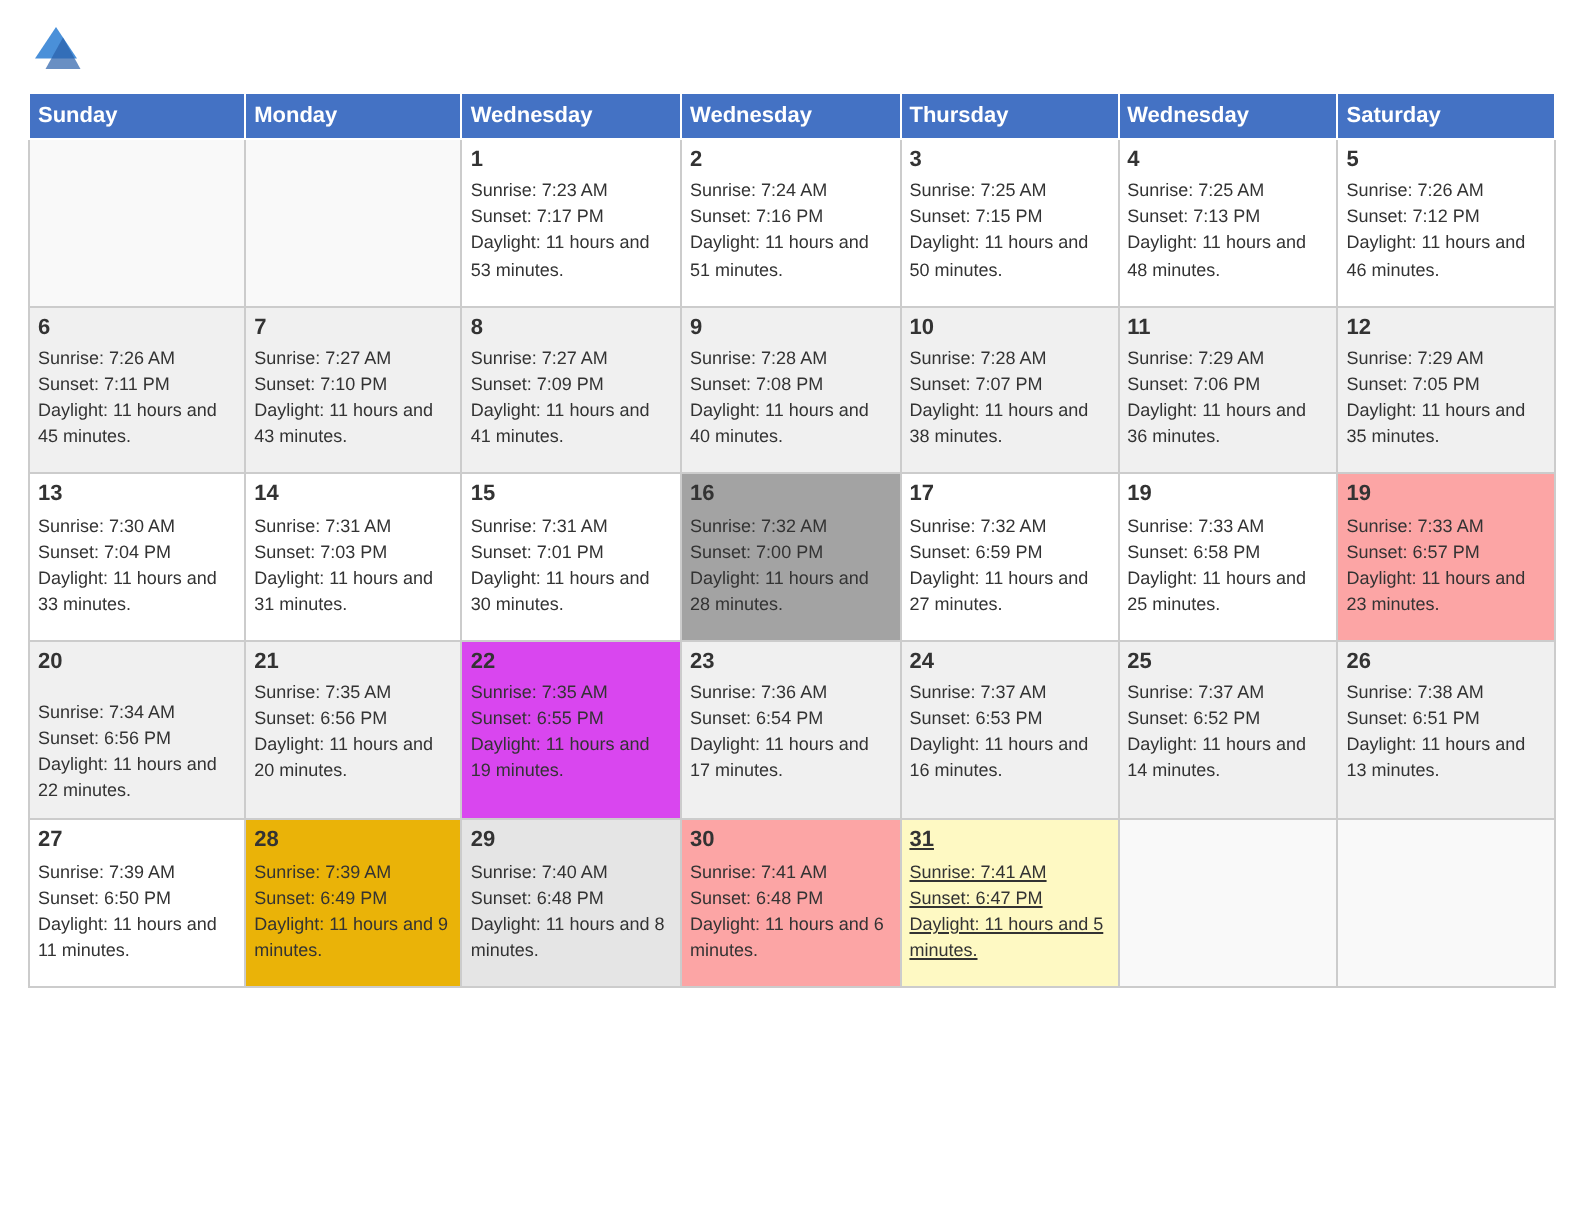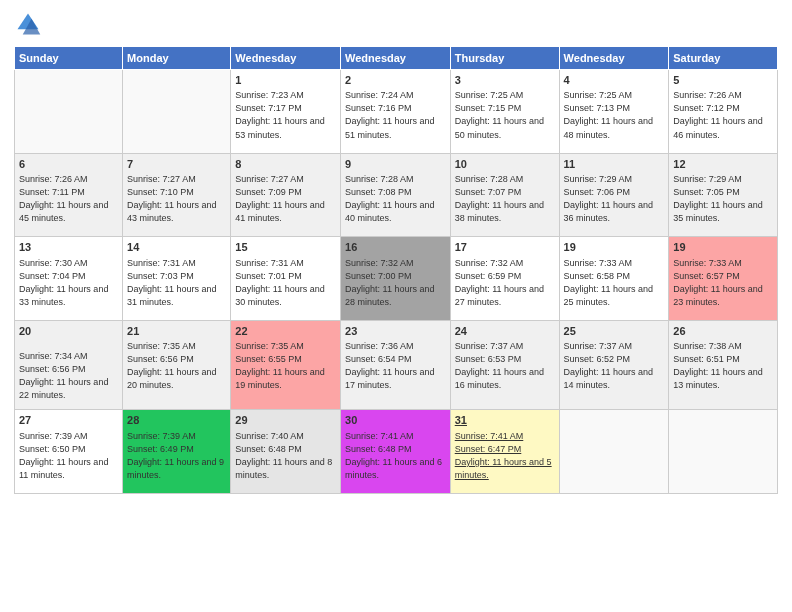--- a/index.html
+++ b/index.html
@@ -262,21 +262,21 @@
             <div class="day-info" style="white-space: pre-line; margin-top: 11px;">Sunrise: 7:34 AM
 Sunset: 6:56 PM
 Daylight: 11 hours and 22 minutes.</div>
           </td>
           <td style="background: rgb(240, 240, 240);">
             <span class="day-num">21</span>
             <div class="day-info" style="white-space: pre-line;">Sunrise: 7:35 AM
 Sunset: 6:56 PM
 Daylight: 11 hours and 20 minutes.</div>
           </td>
-          <td style="background: #fca5a5;">
+          <td style="background: #d946ef;">
             <span class="day-num">22</span>
             <div class="day-info" style="white-space: pre-line;">Sunrise: 7:35 AM
 Sunset: 6:55 PM
 Daylight: 11 hours and 19 minutes.</div>
           </td>
           <td style="background: rgb(240, 240, 240);">
             <span class="day-num">23</span>
             <div class="day-info" style="white-space: pre-line;">Sunrise: 7:36 AM
 Sunset: 6:54 PM
 Daylight: 11 hours and 17 minutes.</div>
@@ -300,33 +300,33 @@
 Daylight: 11 hours and 13 minutes.</div>
           </td>
         </tr>
         <tr>
           <td style="background: rgb(255, 255, 255);">
             <span class="day-num">27</span>
             <div class="day-info" style="white-space: pre-line;">Sunrise: 7:39 AM
 Sunset: 6:50 PM
 Daylight: 11 hours and 11 minutes.</div>
           </td>
-          <td style="background: #22c55e; margin-top: 28px;">
+          <td style="background: #eab308; margin-top: 28px;">
             <span class="day-num">28</span>
             <div class="day-info" style="white-space: pre-line;">Sunrise: 7:39 AM
 Sunset: 6:49 PM
 Daylight: 11 hours and 9 minutes.</div>
           </td>
           <td style="background: #e5e5e5; margin-left: 35px;">
             <span class="day-num">29</span>
             <div class="day-info" style="white-space: pre-line;">Sunrise: 7:40 AM
 Sunset: 6:48 PM
 Daylight: 11 hours and 8 minutes.</div>
           </td>
-          <td style="background: #d946ef;">
+          <td style="background: #fca5a5;">
             <span class="day-num">30</span>
             <div class="day-info" style="white-space: pre-line;">Sunrise: 7:41 AM
 Sunset: 6:48 PM
 Daylight: 11 hours and 6 minutes.</div>
           </td>
           <td style="background: #fef9c3; text-decoration: underline;">
             <span class="day-num">31</span>
             <div class="day-info" style="white-space: pre-line;">Sunrise: 7:41 AM
 Sunset: 6:47 PM
 Daylight: 11 hours and 5 minutes.</div>

